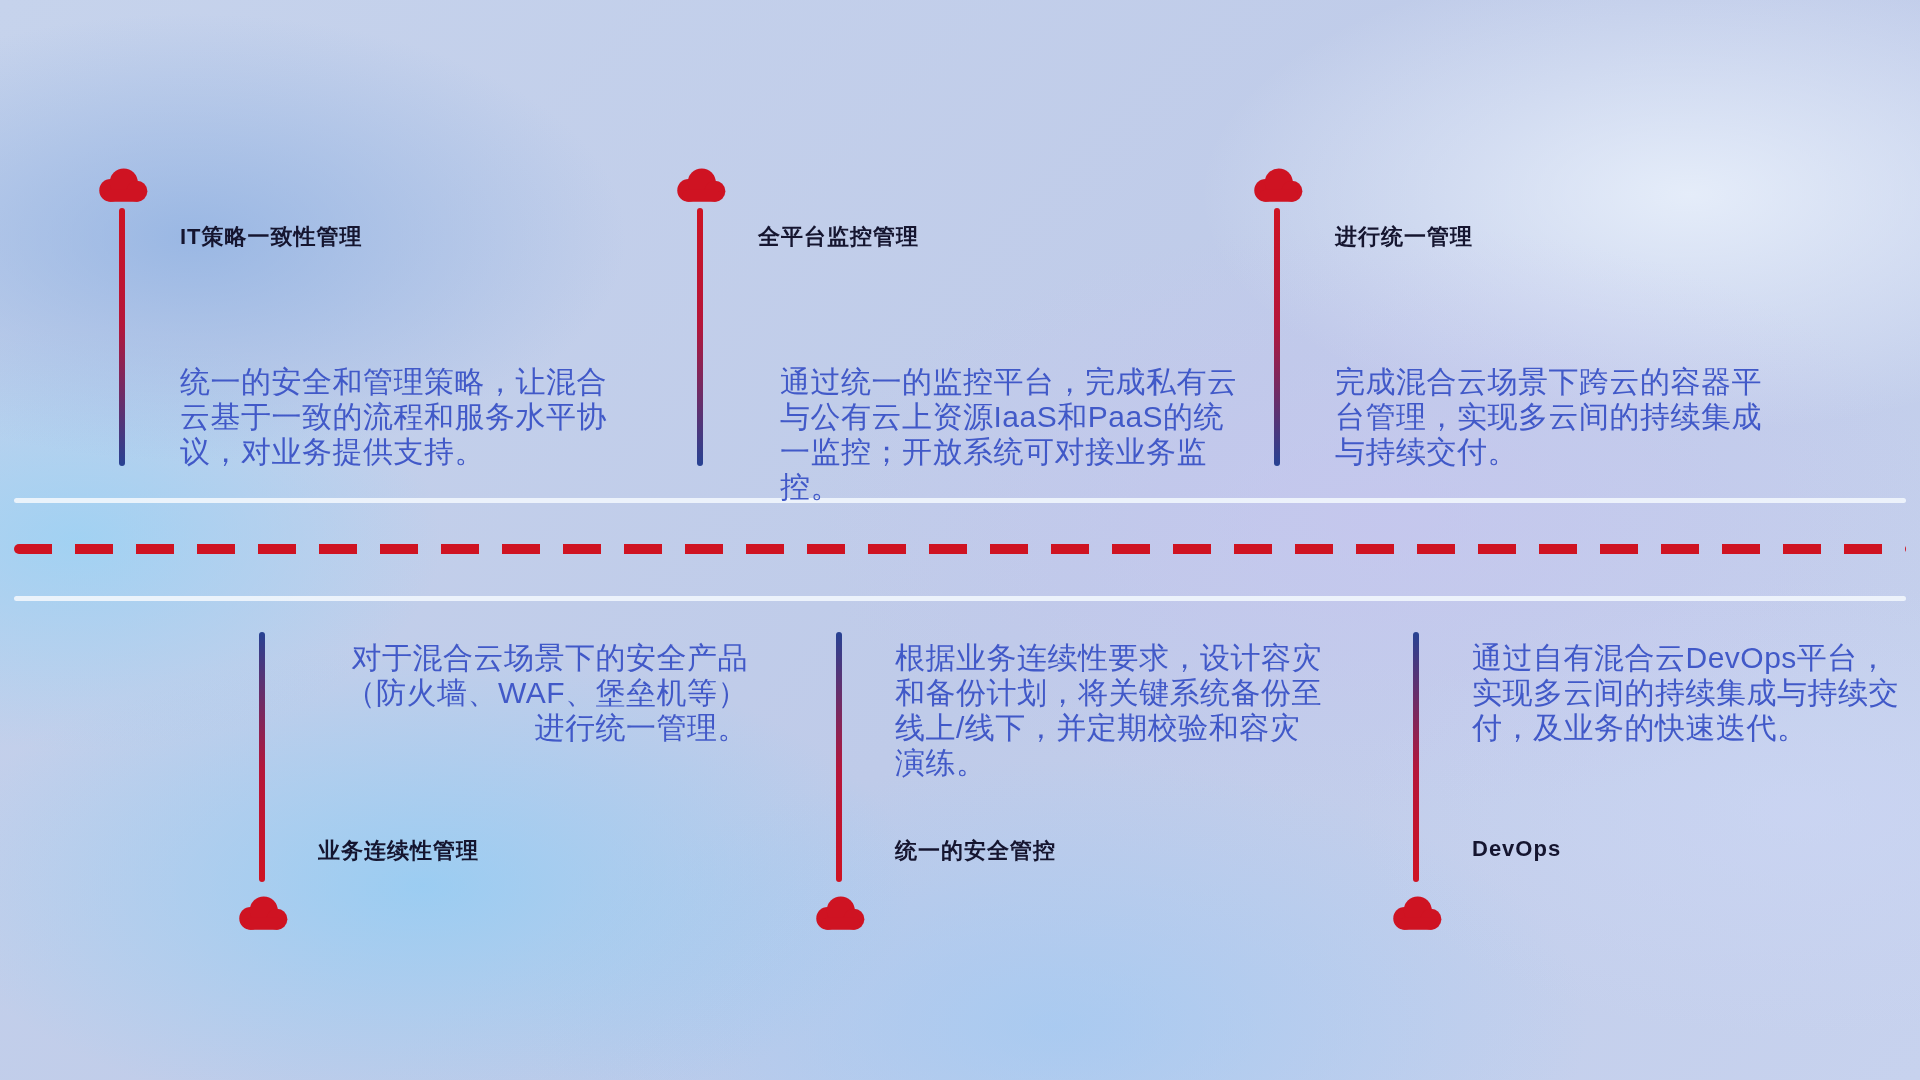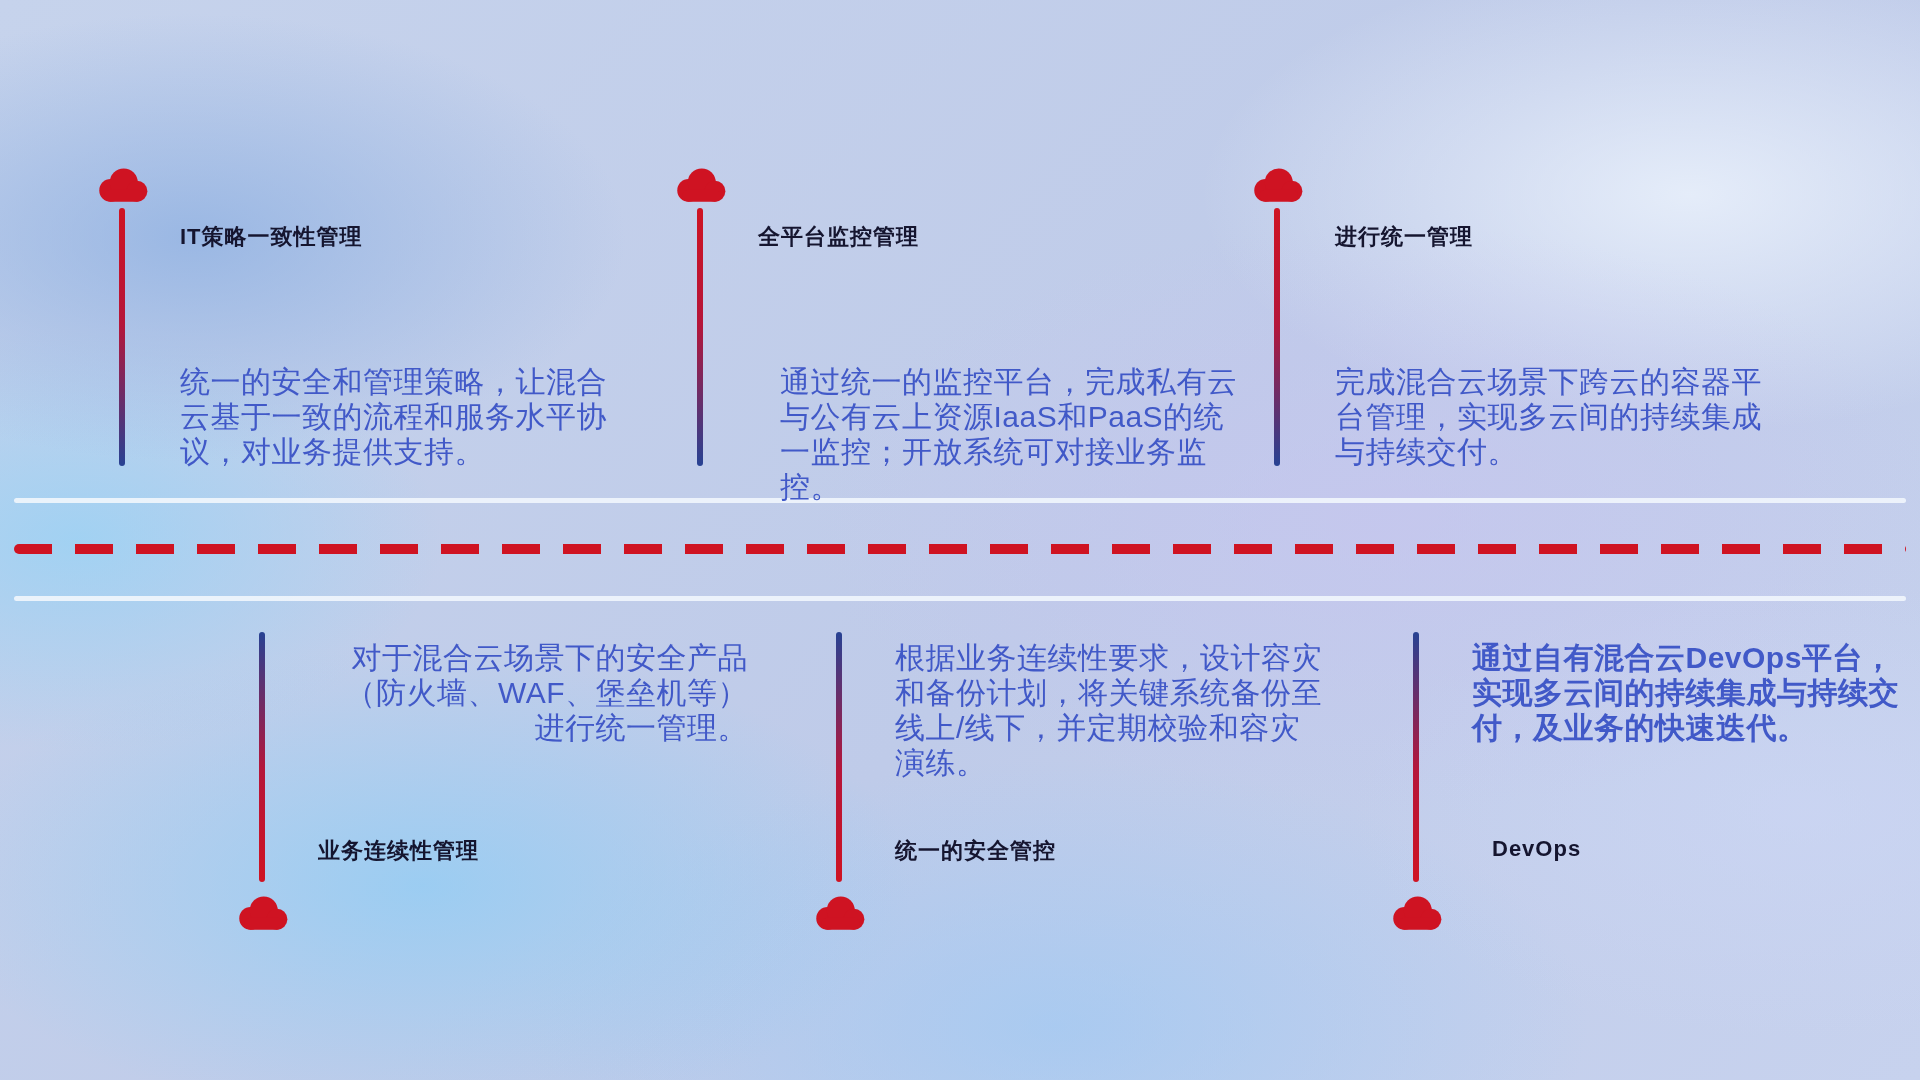--- a/index.html
+++ b/index.html
@@ -97,24 +97,24 @@
 
   
   .b1 .stem { left: 259px;  top: 632px; height: 250px; }
   .b2 .stem { left: 836px;  top: 632px; height: 250px; }
   .b3 .stem { left: 1413px; top: 632px; height: 250px; }
   .b1 .cloud { left: 234px;  top: 894px; }
   .b2 .cloud { left: 811px;  top: 894px; }
   .b3 .cloud { left: 1388px; top: 894px; }
   .b1 .item-desc { left: 318px;  top: 640px; width: 430px; text-align: right; }
   .b2 .item-desc { left: 895px;  top: 640px; width: 430px; }
-  .b3 .item-desc { left: 1472px; top: 640px; width: 430px; font-weight: bold; }
+  .b3 .item-desc { left: 1472px; top: 640px; width: 430px; }
   .b1 .item-title { left: 318px;  top: 836px; }
   .b2 .item-title { left: 895px;  top: 836px; }
-  .b3 .item-title { left: 1472px; top: 836px; margin-left: 20px; }
+  .b3 .item-title { left: 1472px; top: 836px; }
 </style>
 </head>
 <body>
 
 <div class="canvas">
 
   <div class="divider-solid divider-top"></div>
   <div class="divider-dashed"></div>
   <div class="divider-solid divider-bottom"></div>
 

